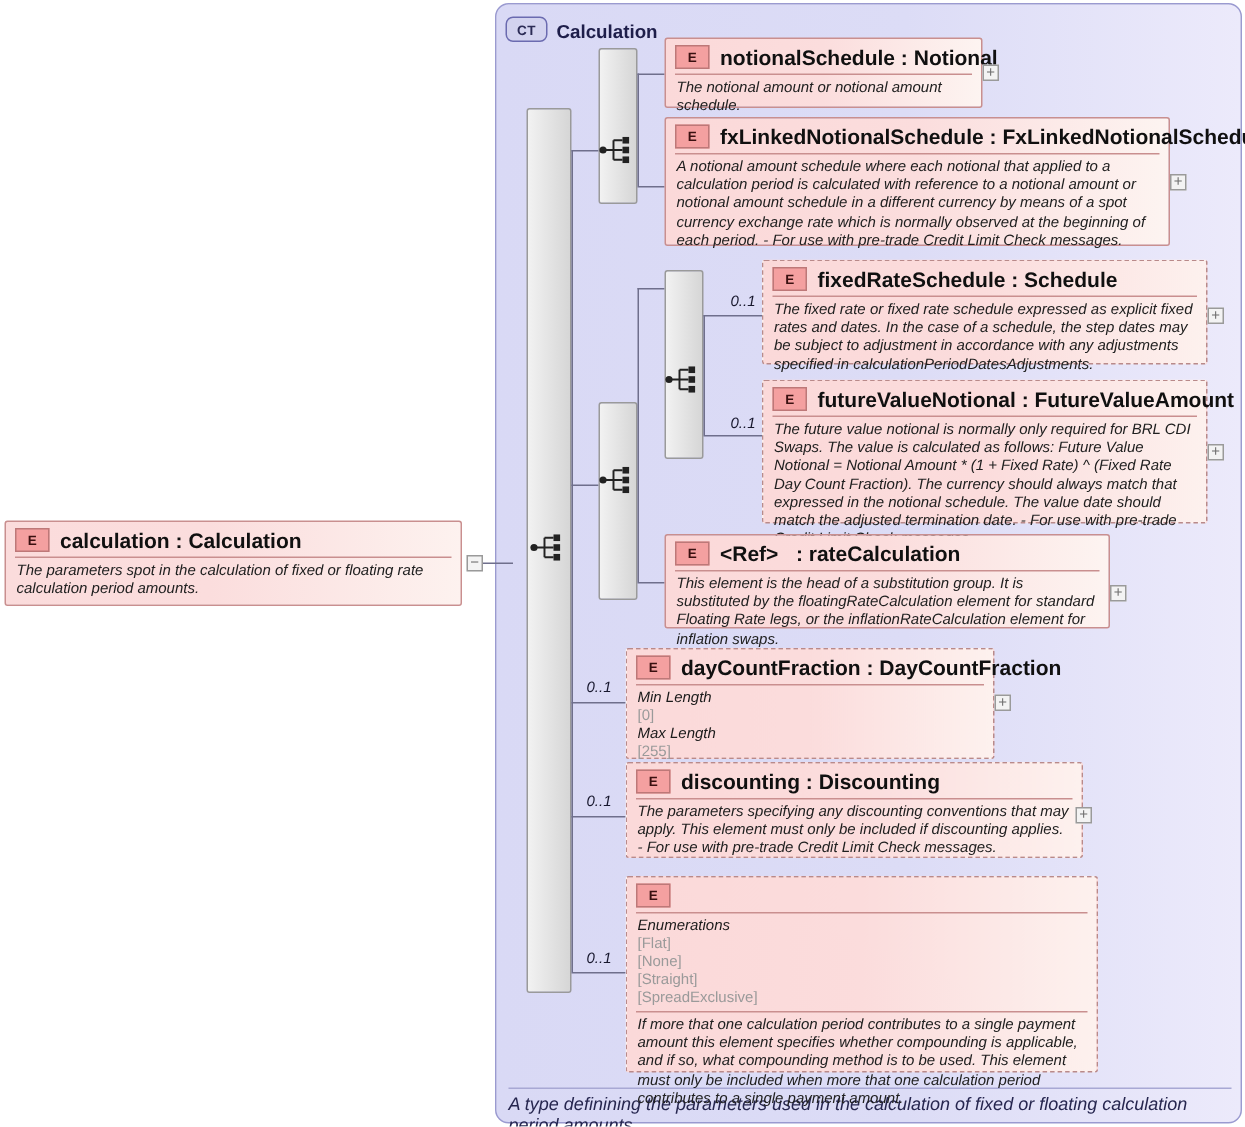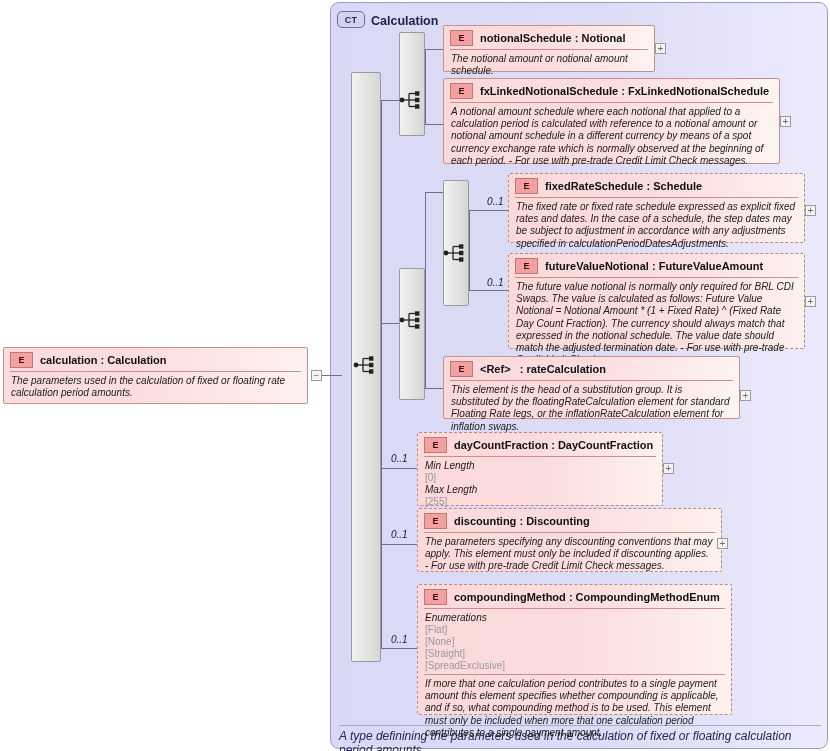--- a/index.html
+++ b/index.html
@@ -41,21 +41,21 @@
     border:1px solid #c98f8f;border-radius:2px;
     background:linear-gradient(to right,#fbdcdc 0%,#fbdddd 45%,#fdf2ef 100%);
   }
   .ebox-title{display:flex;align-items:center;gap:7px;padding:4px 7px 3px 6px;}
   .badge-e{
     width:21px;height:14px;flex:0 0 auto;
     border:1px solid #bd7878;background:#f4a0a0;
     color:#3a1010;font-size:9px;font-weight:bold;
     display:flex;align-items:center;justify-content:center;
   }
-  .ebox-name{font-size:11px;font-weight:bold;color:#101010;white-space:nowrap;}
+  .ebox-name{font-size:14px;font-weight:bold;color:#101010;white-space:nowrap;}
   .ebox-sep{height:1px;background:#c98f8f;margin:0 6px;}
   .ebox-doc{
     font-style:italic;font-size:10px;line-height:12.2px;color:#202020;
     padding:3px 7px 4px 7px;
   }
   .ebox-facets{
     padding:3px 7px 2px 7px;font-size:10px;line-height:12px;
   }
   .facet-row{display:flex;flex-direction:column;}
   .facet-key{font-style:italic;width:76px;color:#1a1a1a;}
@@ -112,21 +112,21 @@
 </div>
 
 <div class="abs" id="root-box">
   <div class="ebox-title">
     <span class="badge-e">E</span>
     <span class="ebox-name">
       <span>calculation</span>&nbsp;<span>:</span>&nbsp;<span>Calculation</span>
     </span>
   </div>
   <div class="ebox-sep"></div>
-  <div class="ebox-doc">The parameters used in the calculation of fixed or floating rate calculation period amounts.</div>
+  <div class="ebox-doc">The parameters spot in the calculation of fixed or floating rate calculation period amounts.</div>
 </div>
 
 <div class="abs toggle" style="left:311px;top:370px;">
   <span>−</span>
 </div>
 <div class="abs line-h" style="left:322px;top:375px;width:20px;"></div>
 
 <div class="abs comp-bar" style="left:351px;top:72px;width:30px;height:590px;"></div>
 <div class="comp-icon abs" style="left:353px;top:355px;">
   <svg width="26" height="20" viewBox="0 0 26 20">
@@ -315,23 +315,20 @@
   <div class="ebox-doc">The parameters specifying any discounting conventions that may apply. This element must only be included if discounting applies. - For use with pre-trade Credit Limit Check messages.</div>
 </div>
 <div class="abs toggle" style="left:717px;top:538px;">
   <span>+</span>
 </div>
 
 <div class="abs card" style="left:391px;top:634px;">0..1</div>
 <div class="abs ebox-opt" style="left:417px;top:584px;width:315px;height:131px;">
   <div class="ebox-title">
     <span class="badge-e">E</span>
-    <span class="ebox-name">
-      <span>compoundingMethod</span>&nbsp;<span>:</span>&nbsp;<span>CompoundingMethodEnum</span>
-    </span>
   </div>
   <div class="ebox-sep"></div>
   <div class="ebox-facets">
     <div class="facet-row">
       <span class="facet-key">Enumerations</span>
       <span class="facet-vals" style="white-space:pre-line;">[Flat]
 [None]
 [Straight]
 [SpreadExclusive]</span>
     </div>

